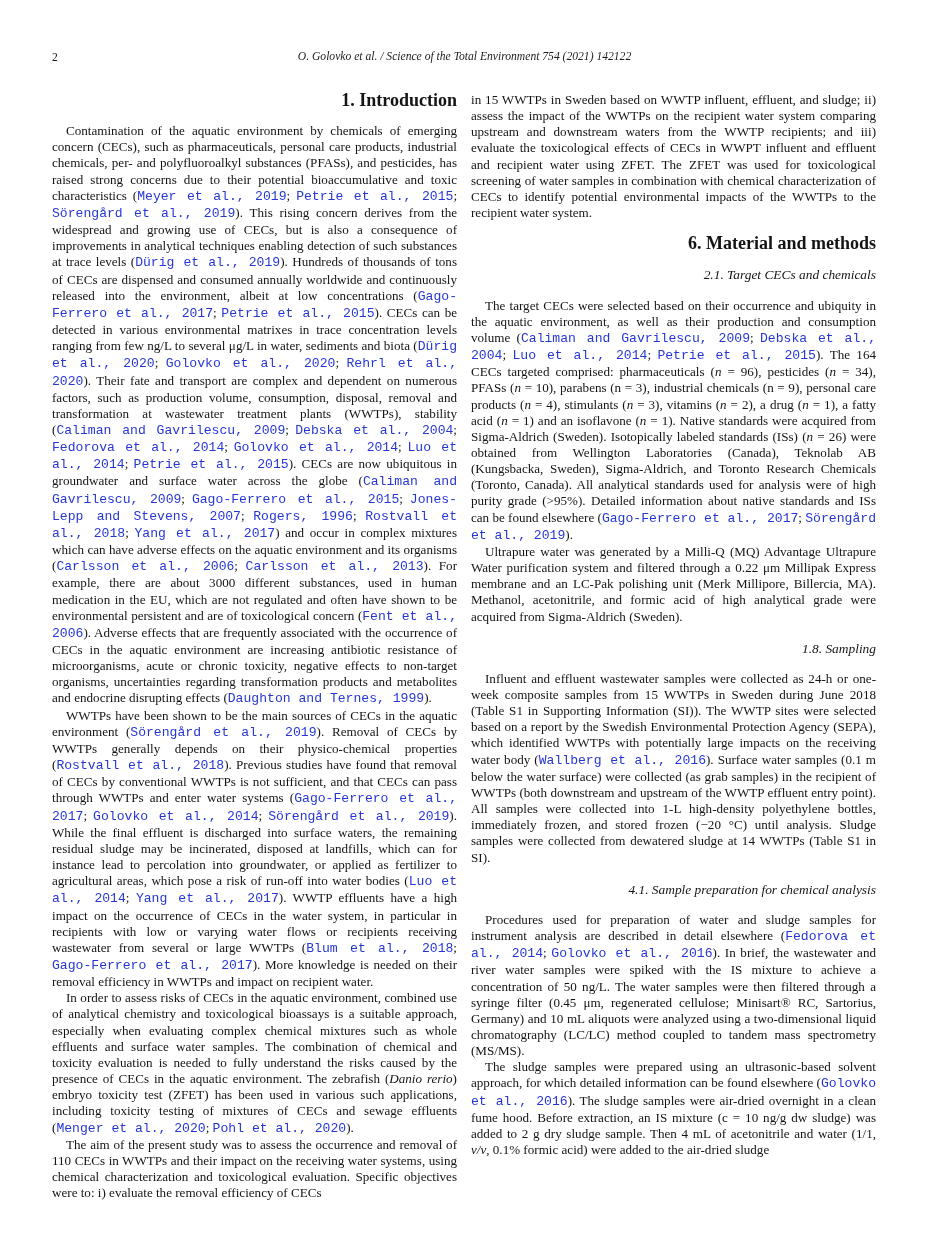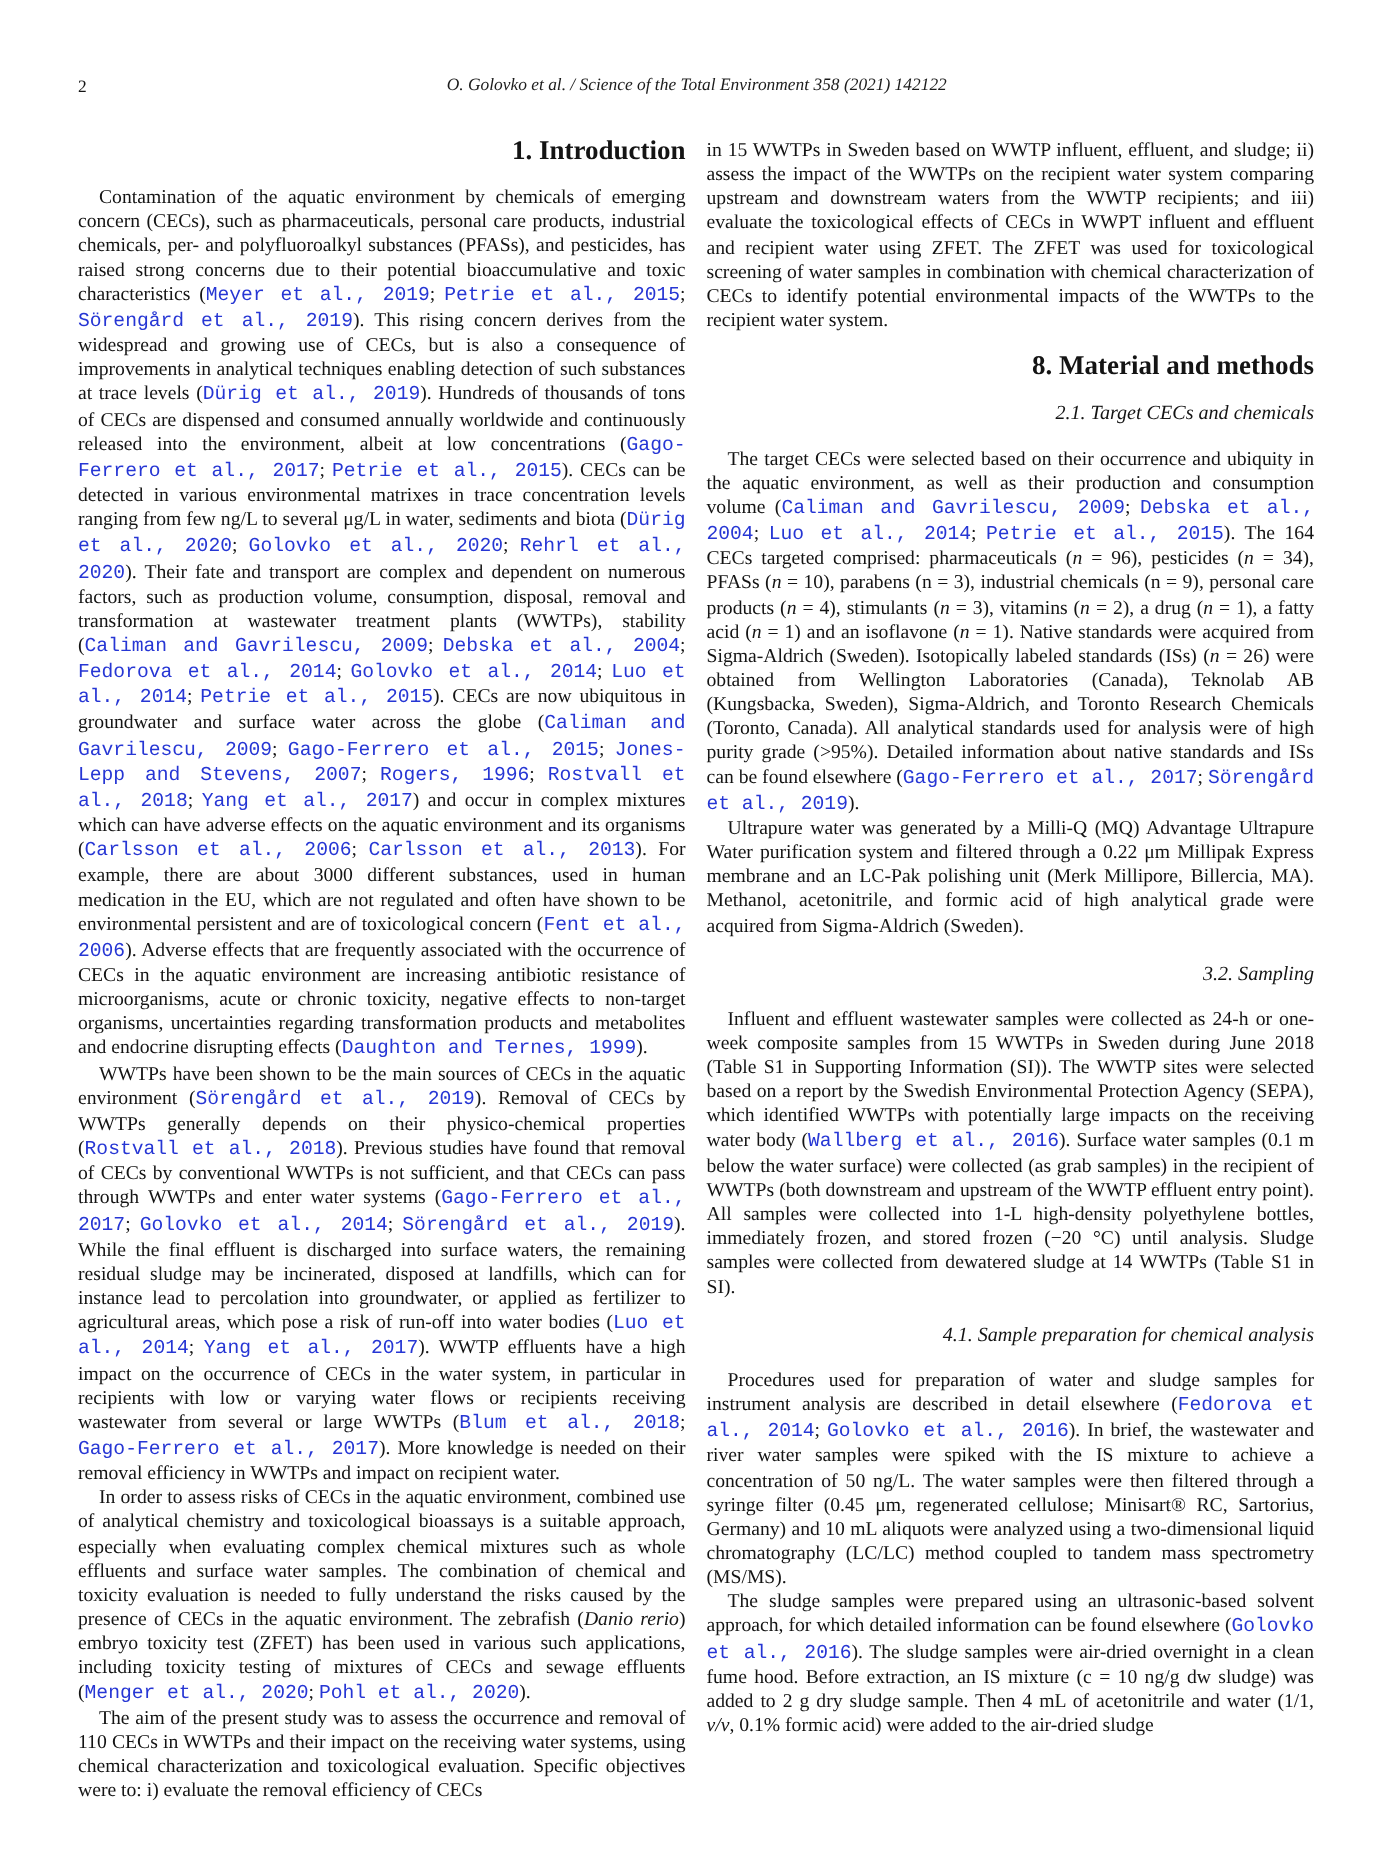--- a/index.html
+++ b/index.html
@@ -34,36 +34,36 @@
   .col > :first-child { margin-top: 0; }
   a.cite { text-decoration: none; cursor: pointer; font-family: Liberation Mono, monospace; }
   i { font-style: italic; }
 </style>
 </head>
 <body>
 
 <div class="page">
   <div class="header">
     <span class="pagenum">2</span>
-    <span class="runhead">O. Golovko et al. / Science of the Total Environment 358 (2021) 142122</span>
+    <span class="runhead">O. Golovko et al. / Science of the Total Environment 754 (2021) 142122</span>
   </div>
   <div class="cols">
     <div class="col">
         <h2>1. Introduction</h2>
         <p>Contamination of the aquatic environment by chemicals of emerging concern (CECs), such as pharmaceuticals, personal care products, industrial chemicals, per- and polyfluoroalkyl substances (PFASs), and pesticides, has raised strong concerns due to their potential bioaccumulative and toxic characteristics (<a class="cite" style="color: rgb(38, 54, 212);">Meyer et al., 2019</a>; <a class="cite" style="color: rgb(38, 54, 212);">Petrie et al., 2015</a>; <a class="cite" style="color: rgb(38, 54, 212);">Sörengård et al., 2019</a>). This rising concern derives from the widespread and growing use of CECs, but is also a consequence of improvements in analytical techniques enabling detection of such substances at trace levels (<a class="cite" style="color: rgb(38, 54, 212);">Dürig et al., 2019</a>). Hundreds of thousands of tons of CECs are dispensed and consumed annually worldwide and continuously released into the environment, albeit at low concentrations (<a class="cite" style="color: rgb(38, 54, 212);">Gago-Ferrero et al., 2017</a>; <a class="cite" style="color: rgb(38, 54, 212);">Petrie et al., 2015</a>). CECs can be detected in various environmental matrixes in trace concentration levels ranging from few ng/L to several μg/L in water, sediments and biota (<a class="cite" style="color: rgb(38, 54, 212);">Dürig et al., 2020</a>; <a class="cite" style="color: rgb(38, 54, 212);">Golovko et al., 2020</a>; <a class="cite" style="color: rgb(38, 54, 212);">Rehrl et al., 2020</a>). Their fate and transport are complex and dependent on numerous factors, such as production volume, consumption, disposal, removal and transformation at wastewater treatment plants (WWTPs), stability (<a class="cite" style="color: rgb(38, 54, 212);">Caliman and Gavrilescu, 2009</a>; <a class="cite" style="color: rgb(38, 54, 212);">Debska et al., 2004</a>; <a class="cite" style="color: rgb(38, 54, 212);">Fedorova et al., 2014</a>; <a class="cite" style="color: rgb(38, 54, 212);">Golovko et al., 2014</a>; <a class="cite" style="color: rgb(38, 54, 212);">Luo et al., 2014</a>; <a class="cite" style="color: rgb(38, 54, 212);">Petrie et al., 2015</a>). CECs are now ubiquitous in groundwater and surface water across the globe (<a class="cite" style="color: rgb(38, 54, 212);">Caliman and Gavrilescu, 2009</a>; <a class="cite" style="color: rgb(38, 54, 212);">Gago-Ferrero et al., 2015</a>; <a class="cite" style="color: rgb(38, 54, 212);">Jones-Lepp and Stevens, 2007</a>; <a class="cite" style="color: rgb(38, 54, 212);">Rogers, 1996</a>; <a class="cite" style="color: rgb(38, 54, 212);">Rostvall et al., 2018</a>; <a class="cite" style="color: rgb(38, 54, 212);">Yang et al., 2017</a>) and occur in complex mixtures which can have adverse effects on the aquatic environment and its organisms (<a class="cite" style="color: rgb(38, 54, 212);">Carlsson et al., 2006</a>; <a class="cite" style="color: rgb(38, 54, 212);">Carlsson et al., 2013</a>). For example, there are about 3000 different substances, used in human medication in the EU, which are not regulated and often have shown to be environmental persistent and are of toxicological concern (<a class="cite" style="color: rgb(38, 54, 212);">Fent et al., 2006</a>). Adverse effects that are frequently associated with the occurrence of CECs in the aquatic environment are increasing antibiotic resistance of microorganisms, acute or chronic toxicity, negative effects to non-target organisms, uncertainties regarding transformation products and metabolites and endocrine disrupting effects (<a class="cite" style="color: rgb(38, 54, 212);">Daughton and Ternes, 1999</a>).</p>
         <p>WWTPs have been shown to be the main sources of CECs in the aquatic environment (<a class="cite" style="color: rgb(38, 54, 212);">Sörengård et al., 2019</a>). Removal of CECs by WWTPs generally depends on their physico-chemical properties (<a class="cite" style="color: rgb(38, 54, 212);">Rostvall et al., 2018</a>). Previous studies have found that removal of CECs by conventional WWTPs is not sufficient, and that CECs can pass through WWTPs and enter water systems (<a class="cite" style="color: rgb(38, 54, 212);">Gago-Ferrero et al., 2017</a>; <a class="cite" style="color: rgb(38, 54, 212);">Golovko et al., 2014</a>; <a class="cite" style="color: rgb(38, 54, 212);">Sörengård et al., 2019</a>). While the final effluent is discharged into surface waters, the remaining residual sludge may be incinerated, disposed at landfills, which can for instance lead to percolation into groundwater, or applied as fertilizer to agricultural areas, which pose a risk of run-off into water bodies (<a class="cite" style="color: rgb(38, 54, 212);">Luo et al., 2014</a>; <a class="cite" style="color: rgb(38, 54, 212);">Yang et al., 2017</a>). WWTP effluents have a high impact on the occurrence of CECs in the water system, in particular in recipients with low or varying water flows or recipients receiving wastewater from several or large WWTPs (<a class="cite" style="color: rgb(38, 54, 212);">Blum et al., 2018</a>; <a class="cite" style="color: rgb(38, 54, 212);">Gago-Ferrero et al., 2017</a>). More knowledge is needed on their removal efficiency in WWTPs and impact on recipient water.</p>
         <p>In order to assess risks of CECs in the aquatic environment, combined use of analytical chemistry and toxicological bioassays is a suitable approach, especially when evaluating complex chemical mixtures such as whole effluents and surface water samples. The combination of chemical and toxicity evaluation is needed to fully understand the risks caused by the presence of CECs in the aquatic environment. The zebrafish (<i>Danio rerio</i>) embryo toxicity test (ZFET) has been used in various such applications, including toxicity testing of mixtures of CECs and sewage effluents (<a class="cite" style="color: rgb(38, 54, 212);">Menger et al., 2020</a>; <a class="cite" style="color: rgb(38, 54, 212);">Pohl et al., 2020</a>).</p>
         <p>The aim of the present study was to assess the occurrence and removal of 110 CECs in WWTPs and their impact on the receiving water systems, using chemical characterization and toxicological evaluation. Specific objectives were to: i) evaluate the removal efficiency of CECs</p>
       </div>
     <div class="col">
         <p class="noindent">in 15 WWTPs in Sweden based on WWTP influent, effluent, and sludge; ii) assess the impact of the WWTPs on the recipient water system comparing upstream and downstream waters from the WWTP recipients; and iii) evaluate the toxicological effects of CECs in WWPT influent and effluent and recipient water using ZFET. The ZFET was used for toxicological screening of water samples in combination with chemical characterization of CECs to identify potential environmental impacts of the WWTPs to the recipient water system.</p>
-        <h2>8. Material and methods</h2>
+        <h2>6. Material and methods</h2>
         <h3>2.1. Target CECs and chemicals</h3>
         <p>The target CECs were selected based on their occurrence and ubiquity in the aquatic environment, as well as their production and consumption volume (<a class="cite" style="color: rgb(38, 54, 212);">Caliman and Gavrilescu, 2009</a>; <a class="cite" style="color: rgb(38, 54, 212);">Debska et al., 2004</a>; <a class="cite" style="color: rgb(38, 54, 212);">Luo et al., 2014</a>; <a class="cite" style="color: rgb(38, 54, 212);">Petrie et al., 2015</a>). The 164 CECs targeted comprised: pharmaceuticals (<i>n</i> = 96), pesticides (<i>n</i> = 34), PFASs (<i>n</i> = 10), parabens (n = 3), industrial chemicals (n = 9), personal care products (<i>n</i> = 4), stimulants (<i>n</i> = 3), vitamins (<i>n</i> = 2), a drug (<i>n</i> = 1), a fatty acid (<i>n</i> = 1) and an isoflavone (<i>n</i> = 1). Native standards were acquired from Sigma-Aldrich (Sweden). Isotopically labeled standards (ISs) (<i>n</i> = 26) were obtained from Wellington Laboratories (Canada), Teknolab AB (Kungsbacka, Sweden), Sigma-Aldrich, and Toronto Research Chemicals (Toronto, Canada). All analytical standards used for analysis were of high purity grade (&gt;95%). Detailed information about native standards and ISs can be found elsewhere (<a class="cite" style="color: rgb(38, 54, 212);">Gago-Ferrero et al., 2017</a>; <a class="cite" style="color: rgb(38, 54, 212);">Sörengård et al., 2019</a>).</p>
         <p>Ultrapure water was generated by a Milli-Q (MQ) Advantage Ultrapure Water purification system and filtered through a 0.22 μm Millipak Express membrane and an LC-Pak polishing unit (Merk Millipore, Billercia, MA). Methanol, acetonitrile, and formic acid of high analytical grade were acquired from Sigma-Aldrich (Sweden).</p>
-        <h3>3.2. Sampling</h3>
+        <h3>1.8. Sampling</h3>
         <p>Influent and effluent wastewater samples were collected as 24-h or one-week composite samples from 15 WWTPs in Sweden during June 2018 (Table S1 in Supporting Information (SI)). The WWTP sites were selected based on a report by the Swedish Environmental Protection Agency (SEPA), which identified WWTPs with potentially large impacts on the receiving water body (<a class="cite" style="color: rgb(38, 54, 212);">Wallberg et al., 2016</a>). Surface water samples (0.1 m below the water surface) were collected (as grab samples) in the recipient of WWTPs (both downstream and upstream of the WWTP effluent entry point). All samples were collected into 1-L high-density polyethylene bottles, immediately frozen, and stored frozen (−20 °C) until analysis. Sludge samples were collected from dewatered sludge at 14 WWTPs (Table S1 in SI).</p>
         <h3>4.1. Sample preparation for chemical analysis</h3>
         <p>Procedures used for preparation of water and sludge samples for instrument analysis are described in detail elsewhere (<a class="cite" style="color: rgb(38, 54, 212);">Fedorova et al., 2014</a>; <a class="cite" style="color: rgb(38, 54, 212);">Golovko et al., 2016</a>). In brief, the wastewater and river water samples were spiked with the IS mixture to achieve a concentration of 50 ng/L. The water samples were then filtered through a syringe filter (0.45 μm, regenerated cellulose; Minisart® RC, Sartorius, Germany) and 10 mL aliquots were analyzed using a two-dimensional liquid chromatography (LC/LC) method coupled to tandem mass spectrometry (MS/MS).</p>
         <p>The sludge samples were prepared using an ultrasonic-based solvent approach, for which detailed information can be found elsewhere (<a class="cite" style="color: rgb(38, 54, 212);">Golovko et al., 2016</a>). The sludge samples were air-dried overnight in a clean fume hood. Before extraction, an IS mixture (c = 10 ng/g dw sludge) was added to 2 g dry sludge sample. Then 4 mL of acetonitrile and water (1/1, <i>v/v</i>, 0.1% formic acid) were added to the air-dried sludge</p>
       </div>
   </div>
 </div>
 
 </body></html>

